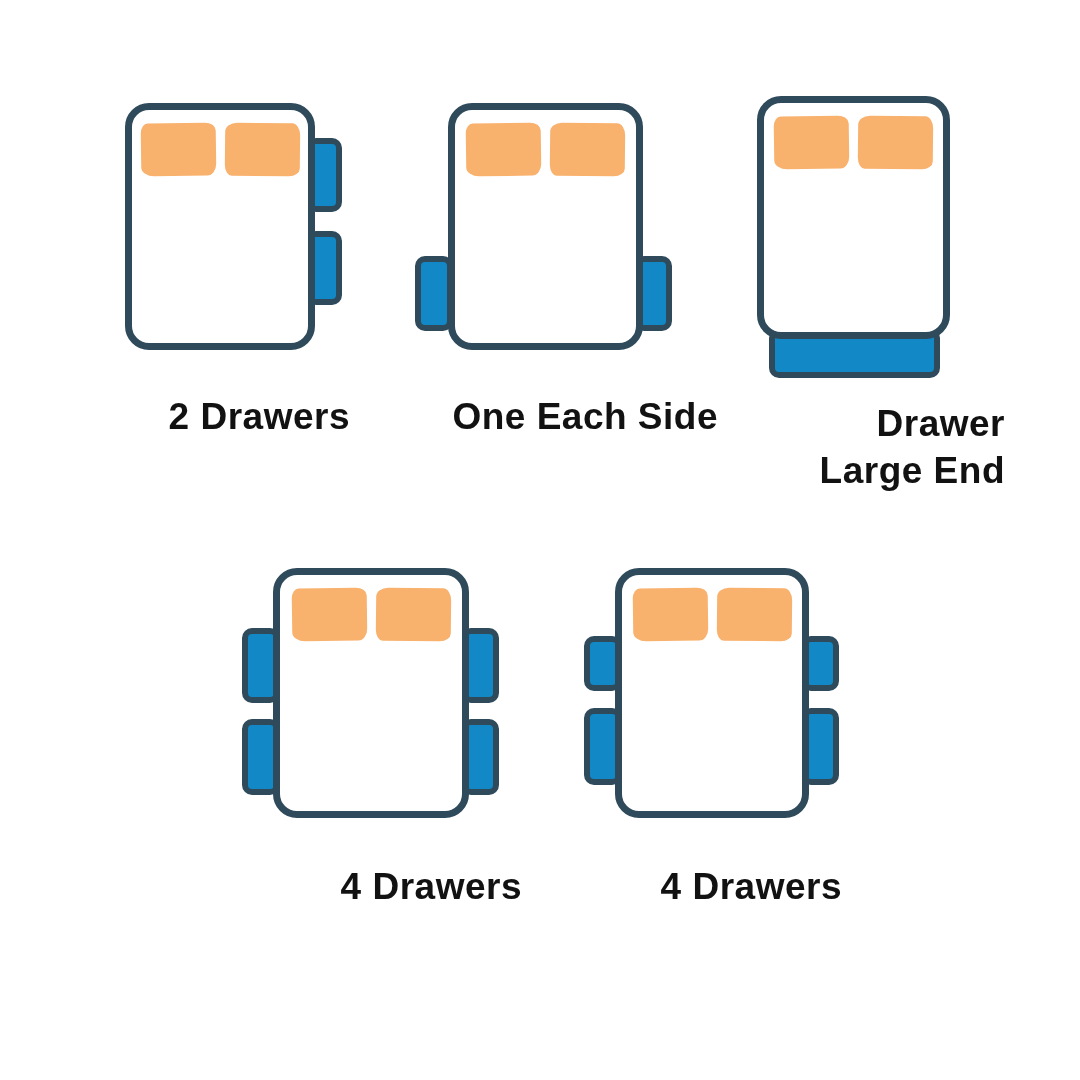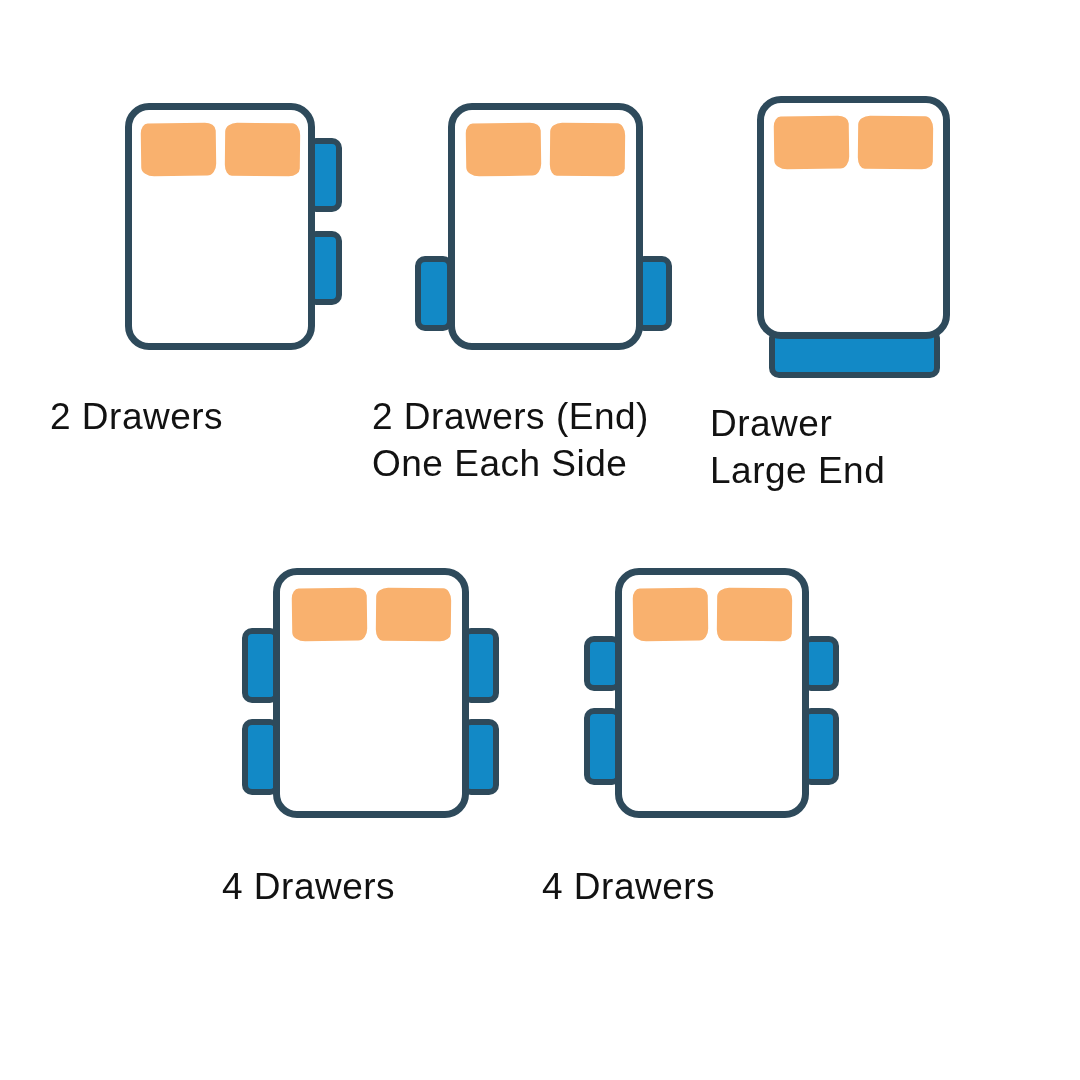--- a/index.html
+++ b/index.html
@@ -48,25 +48,25 @@
     box-sizing: border-box;
     background: var(--drawer, #1289c6);
     border: 6px solid var(--outline, #2e4a5b);
     border-radius: 10px;
     z-index: 1;
   }
   
   .label {
     position: absolute;
     z-index: 3;
-    text-align: left;
+    text-align: right;
     color: var(--label_text, #121212);
     font-size: 37px;
     line-height: 47px;
-    font-weight: 400;
+    font-weight: 700;
     letter-spacing: 0.5px;
   }
   .label span { display: block; }
 
   
   .c1-bed  { left: 125px; top: 103px; width: 190px; height: 247px; }
   .c1-dr1  { left: 306px; top: 138px; width: 36px;  height: 74px; }
   .c1-dr2  { left: 306px; top: 231px; width: 36px;  height: 74px; }
   .c1-label{ left: 50px;  top: 393px; width: 300px; }
 
@@ -115,21 +115,20 @@
   </section>
 
   <section class="card">
     <div class="drawer c2-drL"></div>
     <div class="drawer c2-drR"></div>
     <div class="bed c2-bed">
       <div class="pillow"></div>
       <div class="pillow right"></div>
     </div>
     <div class="label c2-label">
-      <span>2 Drawers (End)</span>
       <span>One Each Side</span>
     </div>
   </section>
 
   <section class="card">
     <div class="drawer c3-drE"></div>
     <div class="bed c3-bed">
       <div class="pillow"></div>
       <div class="pillow right"></div>
     </div>

